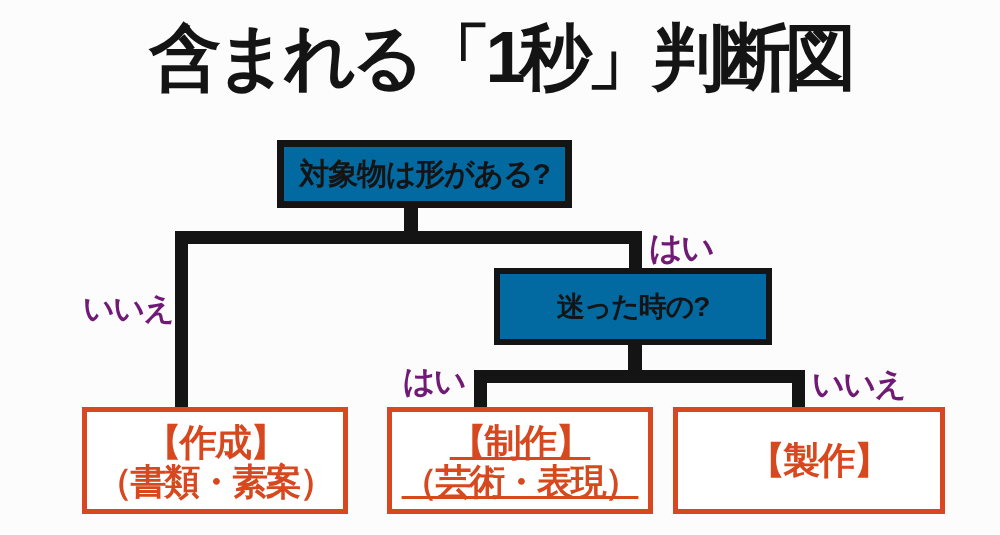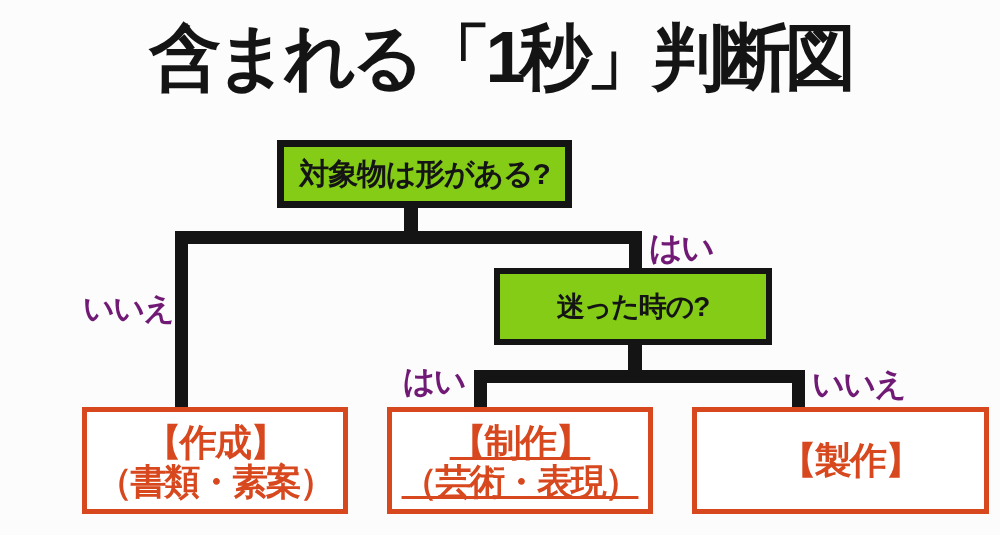--- a/index.html
+++ b/index.html
@@ -21,21 +21,21 @@
     font-size:72px;
     font-weight:900;
     letter-spacing:-0.08em;
     line-height:90px;
     color:#141414;
     white-space:nowrap;
   }
   .qbox{
     position:absolute;
     box-sizing:border-box;
-    background:#84cc16;
+    background:#0369a1;
     border:7px solid #141414;
     display:flex;
     flex-direction:column;
     align-items:center;
     justify-content:center;
     text-align:center;
     font-weight:900;
     color:#141414;
     z-index:2;
   }
@@ -88,21 +88,21 @@
     white-space:nowrap;
   }
   .rbox .scope{
     font-size:36px;
     line-height:36px;
     letter-spacing:-0.06em;
     white-space:nowrap;
   }
   .rbox.r1{left:42px;width:266px;}
   .rbox.r2{left:347px;width:266px;text-decoration:underline;}
-  .rbox.r3{left:652px;width:297px;padding-left:19px;}
+  .rbox.r3{left:633px;width:272px;padding-left:19px;}
 </style>
 </head>
 <body>
 
 <div class="stage">
 
   <div class="title">含まれる「1秒」判断図</div>
 
   <div class="qbox root">
     <span>対象物は形がある?</span>

